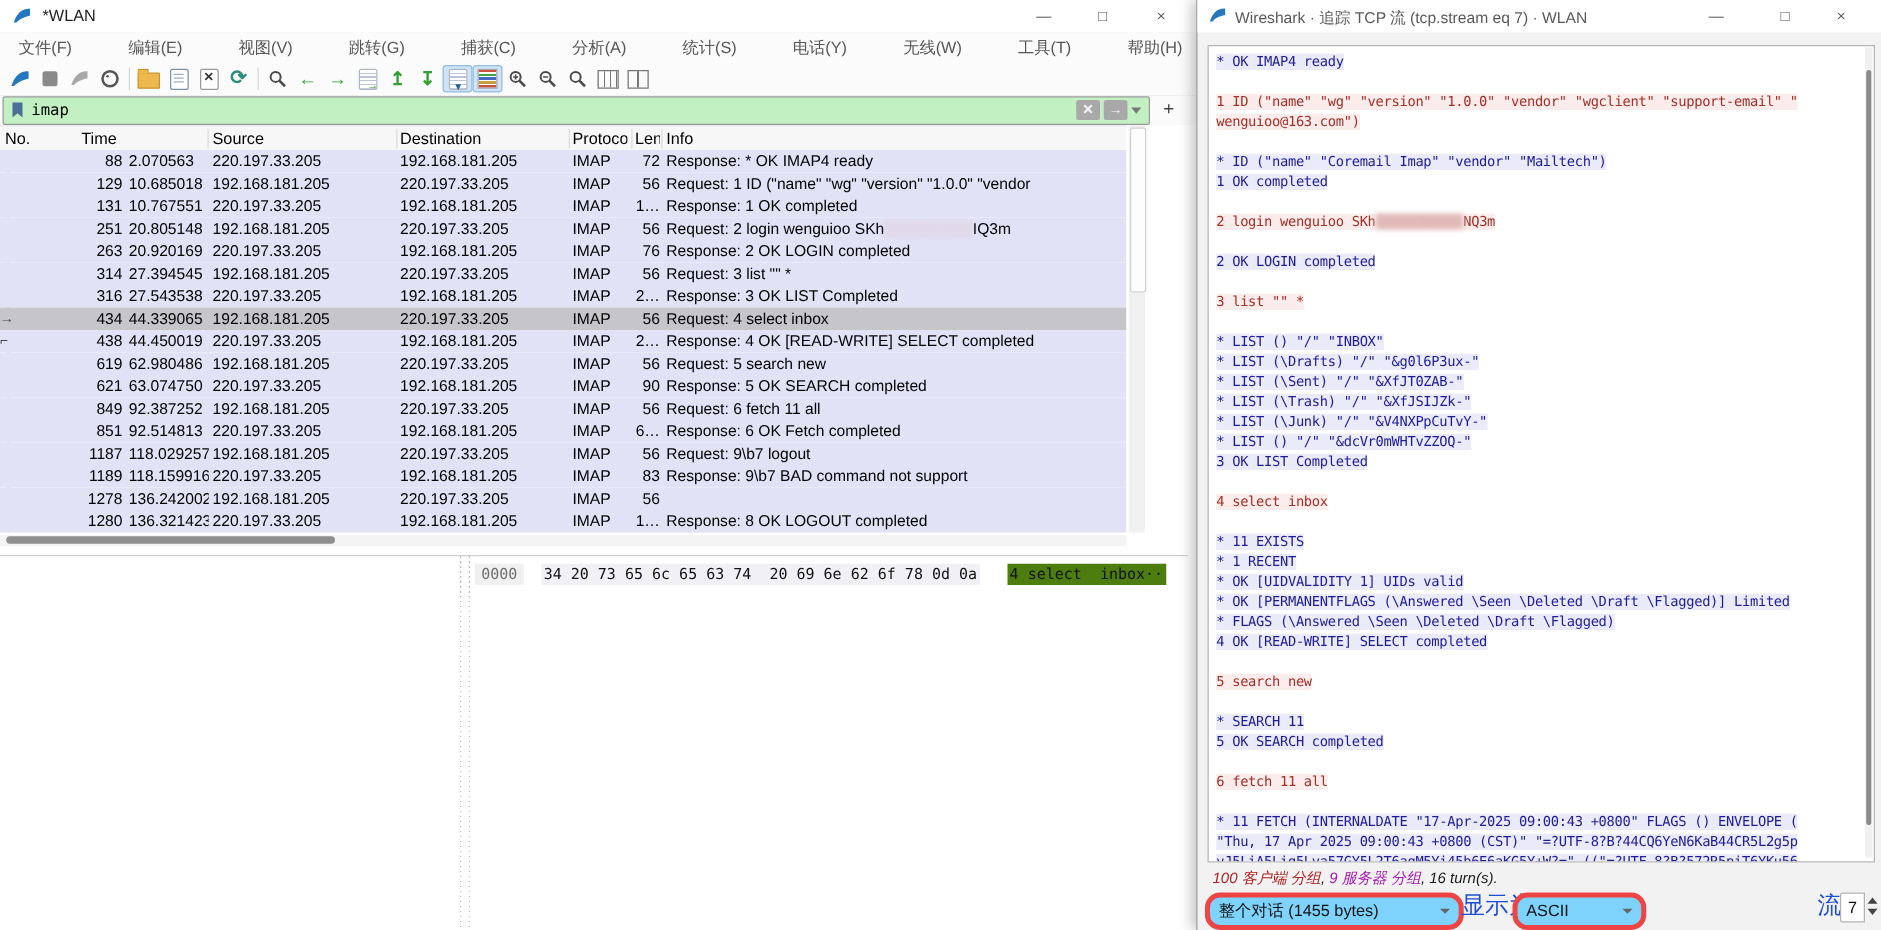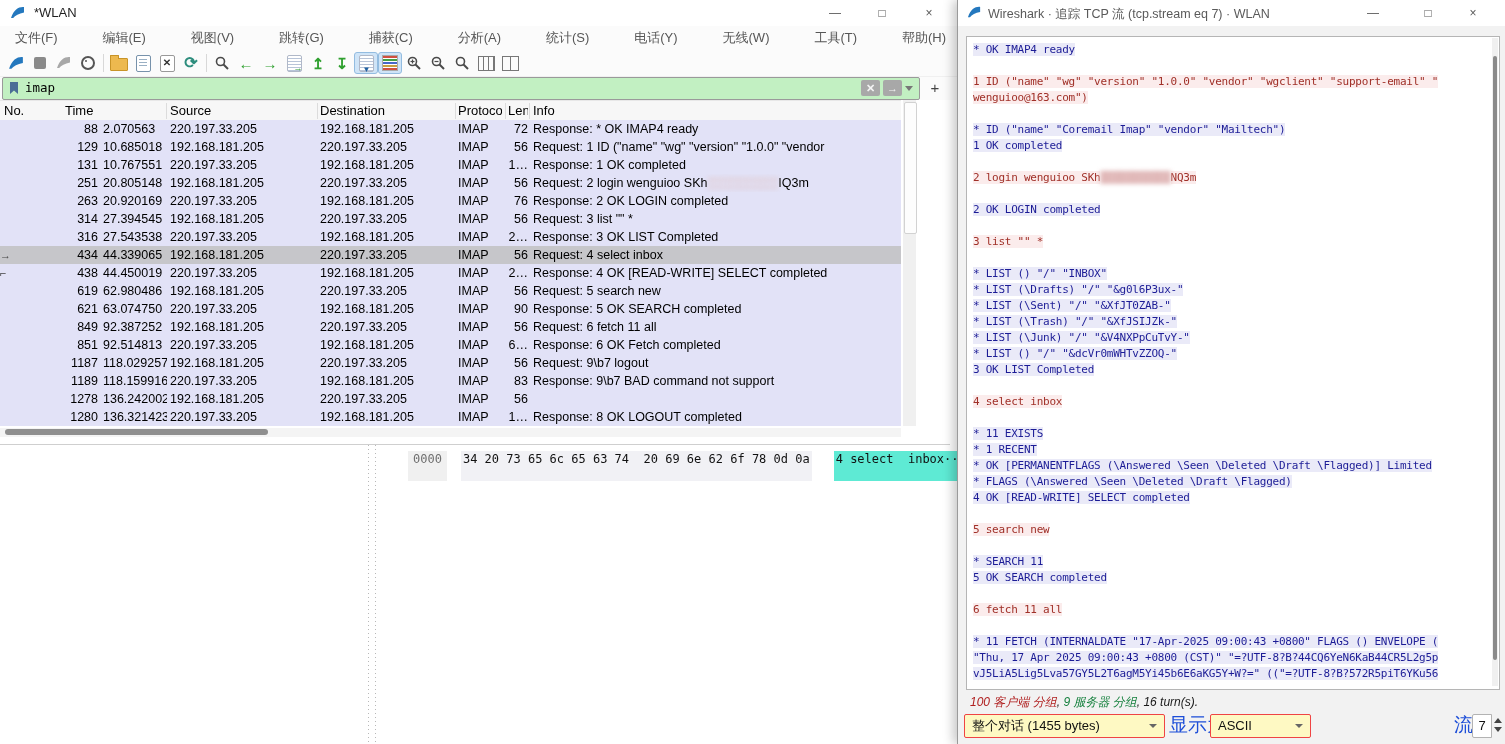--- a/index.html
+++ b/index.html
@@ -91,24 +91,24 @@
   .drow:first-child{margin-top:5px;}
   .drow.ind1{padding-left:32px;}
 
   .dot-strip{position:absolute;left:366px;top:444px;width:12px;height:300px;background:#fff;border-top:1px solid #cfcfcf;
      background-image:repeating-linear-gradient(to bottom,#b8b8b8 0 1px,transparent 1px 4px),repeating-linear-gradient(to bottom,#b8b8b8 0 1px,transparent 1px 4px);
      background-size:1px 100%,1px 100%;background-position:2px 0,9px 0;background-repeat:no-repeat;}
 
   
   .hexpane{position:absolute;left:378px;top:444px;width:572px;height:300px;background:#fff;border-top:1px solid #cfcfcf;
      font-family:"DejaVu Sans Mono",monospace;font-size:12px;}
-  .hexline{position:relative;margin-top:6px;height:30px;line-height:17px;display:flex;margin-left:28px;}
+  .hexline{position:relative;margin-top:6px;height:17px;line-height:17px;display:flex;}
   .hx-off{color:#6f6f6f;background:#f0f0f0;padding:0 5px;margin-left:2px;}
   .hx-bytes{white-space:pre;background:#f1f1f5;margin-left:14px;padding:0 2px;}
-  .hx-ascii{white-space:pre;background:#5eead4;margin-left:22px;padding:0 2px;}
+  .hx-ascii{white-space:pre;background:#4d7c0f;margin-left:22px;padding:0 2px;}
 
   
   .dialog{position:absolute;left:957px;top:0;width:548px;height:744px;background:#f2f2f2;
      border-left:1px solid #9a9a9a;box-shadow:-4px 0 10px rgba(0,0,0,.22);}
   .dlg-titlebar{position:absolute;left:0;top:0;right:0;height:26px;background:#ffffff;}
   .dlg-titlebar .fin{position:absolute;left:9px;top:5px;width:15px;height:15px;}
   .dlg-title{position:absolute;left:30px;top:6px;font-size:12.5px;color:#5a5a5a;white-space:nowrap;}
   .dw-min{left:400px}.dw-max{left:455px}.dw-close{left:500px}
 
   .stream-box{position:absolute;left:8px;top:36px;width:532px;height:652px;background:#fff;border:1px solid #b5b5b5;overflow:hidden;}
@@ -117,24 +117,24 @@
   .sline .seg:empty{display:none;}
   .sline.s .seg{color:#1c1c96;background:#eaeaf8;}
   .sline.c .seg{color:#a03028;background:#fbecec;}
   .redact2{color:#cf9d9d;background:#f6dada;filter:blur(2px);}
   .redact2:empty{display:none;}
   .stream-sbar{position:absolute;top:1px;right:1px;width:6px;height:648px;background:#f0f0f0;}
   .stream-sbar .thumb{position:absolute;left:1px;top:18px;width:4px;height:604px;background:#8a8a8a;border-radius:2px;}
 
   .stream-hint{position:absolute;left:12px;top:694px;font-size:12px;font-style:italic;color:#1a1a1a;white-space:nowrap;}
   .stream-hint .hc{color:#b02020;}
-  .stream-hint .hs{color:#15803d;}
+  .stream-hint .hs{color:#a21caf;}
 
   .controls{position:absolute;left:0;top:712px;right:0;height:28px;}
-  .combo{position:absolute;top:2px;height:22px;background:#fef9c3;border:1px solid #ef4444;border-radius:2px;
+  .combo{position:absolute;top:2px;height:22px;background:#7dd3fc;border:4px solid #ef4444;border-radius:12px;
      font-size:13px;line-height:22px;padding-left:7px;color:#111;white-space:nowrap;overflow:hidden;}
   .combo::after{content:"";position:absolute;right:7px;top:9px;border-left:4px solid transparent;border-right:4px solid transparent;border-top:4px solid #666;}
   .cb-range{left:6px;width:192px;}
   .cb-showas{left:252px;width:92px;}
   .cb-delta{left:361px;width:122px;margin-top:40px;}
   .ctl-label{position:absolute;top:2px;height:22px;line-height:22px;font-size:19px;color:#1d4ed8;}
   .lb-showas{left:211px;}
   .lb-stream{left:496px;}
   .spin-val{position:absolute;left:514px;top:2px;width:18px;height:22px;background:#fff;border:1px solid #b3b3b3;border-radius:2px 0 0 2px;
      text-align:center;line-height:22px;font-size:13px;}
@@ -599,20 +599,21 @@
           <div class="sline b"></div>
 
           <div class="sline c"><span class="seg">4 select inbox</span></div>
 
           <div class="sline b"></div>
 
           <div class="sline s"><span class="seg">* 11 EXISTS</span></div>
 
           <div class="sline s"><span class="seg">* 1 RECENT</span></div>
 
+          <div class="sline s"><span class="seg">* OK [UIDVALIDITY 1] UIDs valid</span></div>
 
           <div class="sline s"><span class="seg">* OK [PERMANENTFLAGS (\Answered \Seen \Deleted \Draft \Flagged)] Limited</span></div>
 
           <div class="sline s"><span class="seg">* FLAGS (\Answered \Seen \Deleted \Draft \Flagged)</span></div>
 
           <div class="sline s"><span class="seg">4 OK [READ-WRITE] SELECT completed</span></div>
 
           <div class="sline b"></div>
 
           <div class="sline c"><span class="seg">5 search new</span></div>

